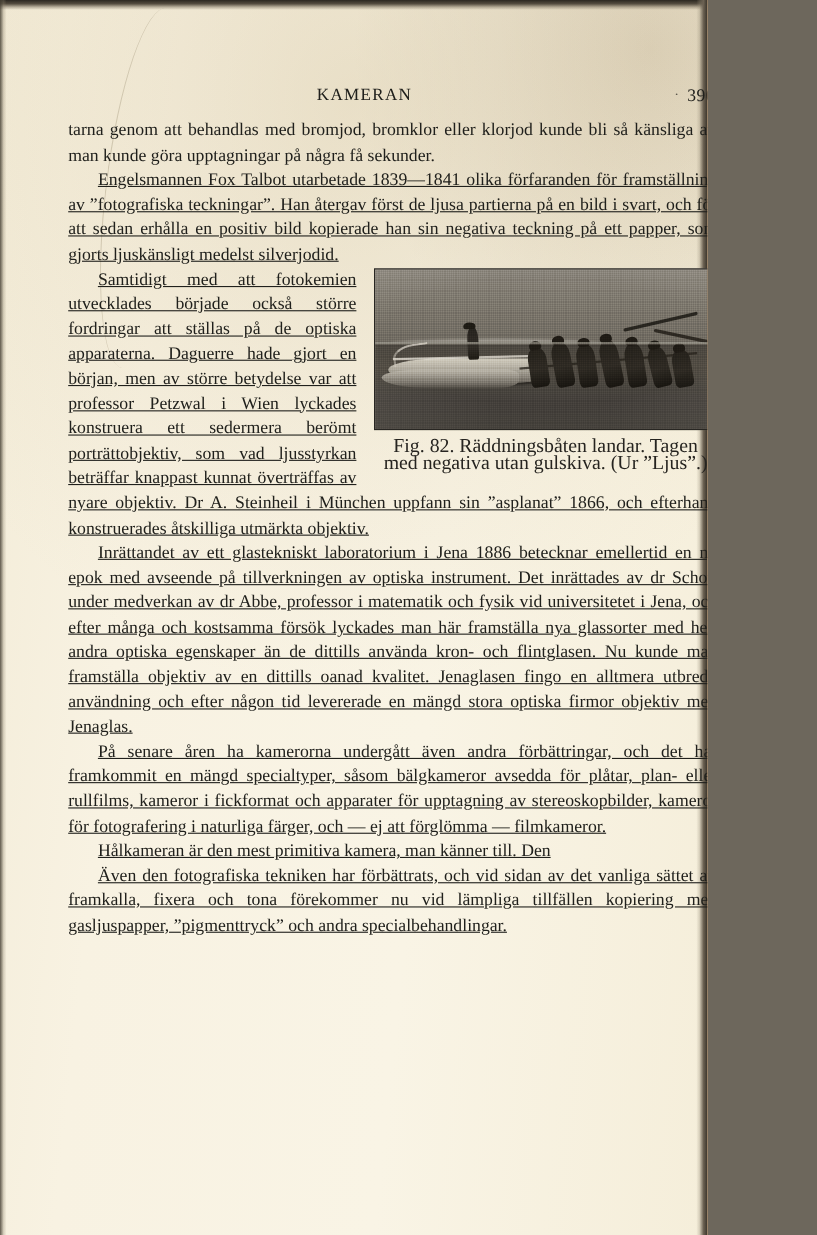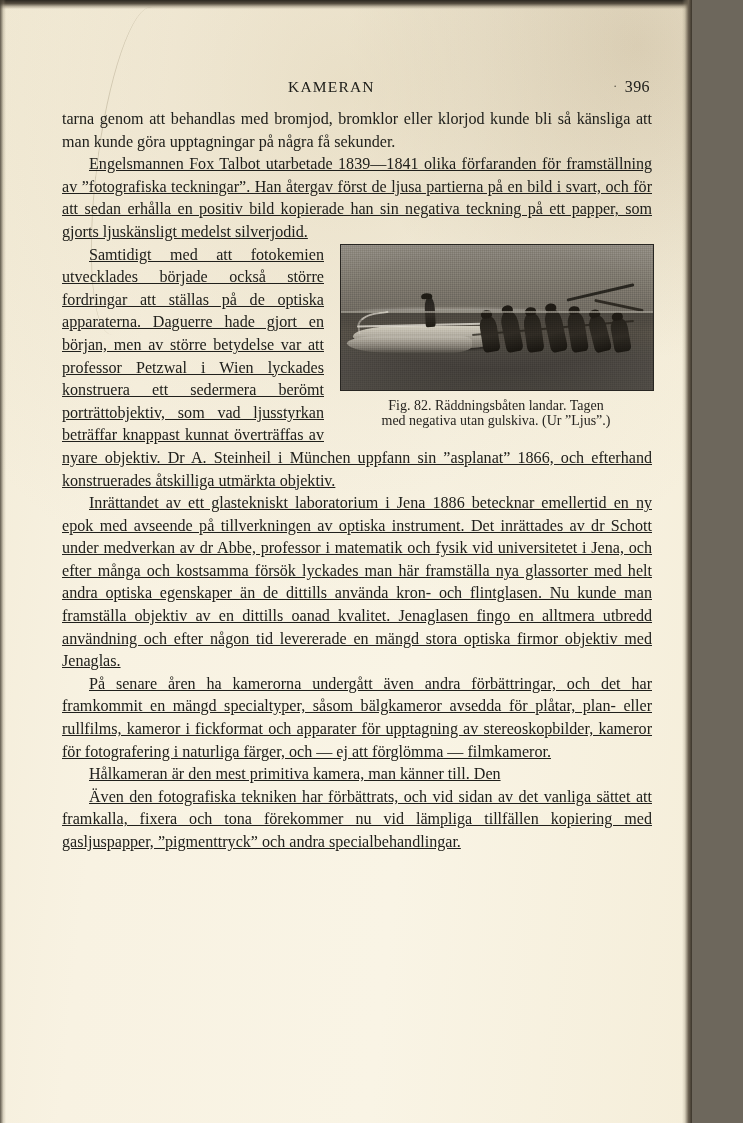--- a/index.html
+++ b/index.html
@@ -3,26 +3,27 @@
 <meta charset="utf-8">
 <style>
   html, body {
     margin: 0;
     padding: 0;
     background: #6d675c;
   }
 
   .page {
     position: relative;
-    width: 692px;
+    width: 620px;
     height: 1123px;
     overflow: hidden;
     background: #fdba74;
     font-family: "Liberation Serif", "DejaVu Serif", serif;
     color: #20201c;
+    padding-left: 23px;
   }
 
   
   .paper-tone {
     position: absolute;
     inset: 0;
     background:
       radial-gradient(115% 78% at 50% 8%, rgba(196,176,132,0.30) 0%, rgba(196,176,132,0.10) 36%, rgba(255,255,255,0) 62%),
       radial-gradient(60% 40% at 92% 4%, rgba(150,126,86,0.28) 0%, rgba(150,126,86,0.0) 70%),
       linear-gradient(96deg, #f3ecd8 0%, #f8f2e2 22%, #f9f4e5 60%, #f5eeda 100%);
@@ -298,21 +299,21 @@
   .scan-band {
     position: absolute;
     left: 0; right: 0;
     top: 46%;
     height: 2px;
     background: rgba(228,223,210,0.45);
   }
 
   .figure-caption {
     margin-top: 7px;
-    font-size: 14px;
+    font-size: 18px;
     line-height: 15.2px;
     text-align: center;
     color: #262420;
   }
 
   .clearfix::after {
     content: "";
     display: block;
     clear: both;
   }

